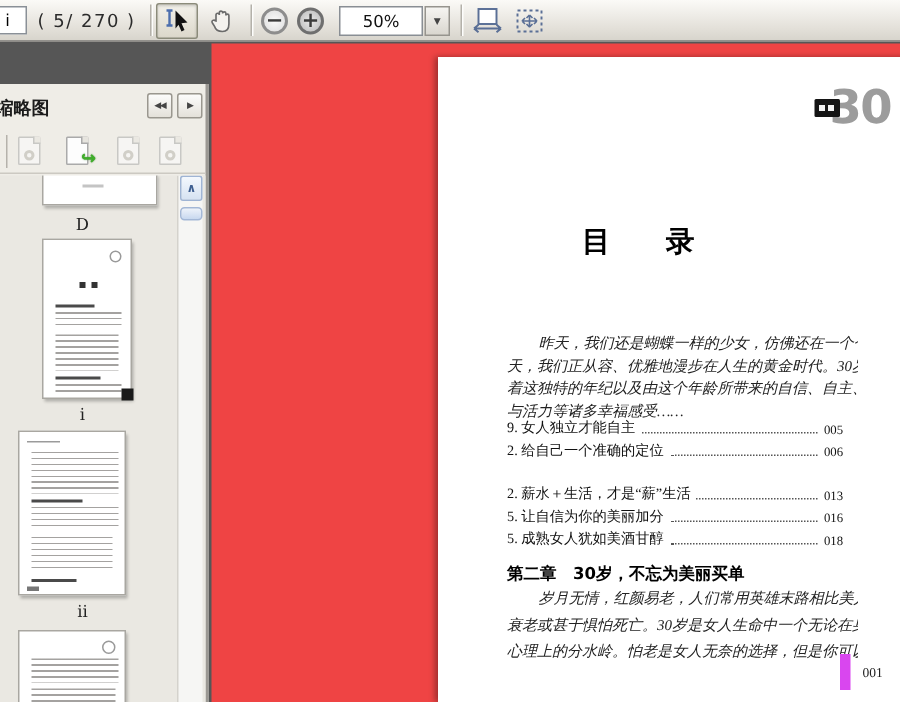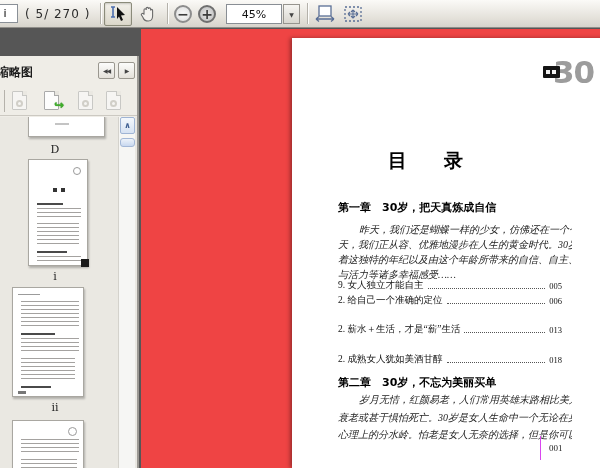--- a/index.html
+++ b/index.html
@@ -86,21 +86,21 @@
   .intro { position:absolute; left:46px; width:234px; font-size:10px; color:#222;
     font-style:italic; font-family:"Liberation Serif","DejaVu Serif",serif; }
   .intro div { height:15px; line-height:15px; white-space:nowrap; overflow:hidden; }
   .intro.wide div { height:17.5px; line-height:17.5px; }
   .intro .ind { padding-left:21px; }
   .toc-row { position:absolute; left:46px; width:224px; height:14px; display:flex; align-items:flex-end;
     font-family:"Liberation Serif","DejaVu Serif",serif; }
   .toc-text { font-size:9.5px; white-space:nowrap; color:#111; }
   .toc-leader { flex:1; margin:0 4px 3px 4px; border-bottom:1px dotted #555; }
   .toc-page { font-size:8.5px; color:#111; padding-bottom:1px; }
-  .folio { position:absolute; left:248px; top:398px; border-left:1px solid #d946ef;
+  .folio { position:absolute; left:268px; top:398px; border-left:7px solid #d946ef;
     padding:7px 0 7px 8px; font-size:9px; color:#222; font-family:"Liberation Serif",serif; }
   svg { display:block; }
 </style>
 </head>
 <body>
 
 <div class="app">
 
   <div class="toolbar">
     <input class="page-input" value="i" style="">
@@ -124,21 +124,21 @@
     </div>
     <div class="tb-sep" style="left:167px"></div>
 
     <div class="circle-btn circle-minus" style="left:174px">
       <span>−</span>
     </div>
     <div class="circle-btn circle-plus" style="left:198px">
       <span>+</span>
     </div>
     <div class="zoom-box">
-        <span>45%</span>
+        <span>50%</span>
       </div>
     <div class="zoom-dd">
       <span>▼</span>
     </div>
     <div class="tb-sep" style="left:307px"></div>
 
     <div class="tb-btn" style="left:312px; width:26px">
       <span>
         <svg width="20" height="18" viewBox="0 0 20 18">
           <rect x="4" y="1" width="12" height="10" fill="#fff" stroke="#5a6f96" stroke-width="1.3"></rect>
@@ -249,21 +249,20 @@
       <div class="logo">
         <span class="logo-num">30</span>
         <span class="logo-badge">
             <i class="b1"></i>
             <i class="b2"></i>
           </span>
       </div>
 
       <div class="doc-title">目　录</div>
 
-      <div class="ch-heading" style="top:162px">第一章　30岁，把天真炼成自信</div>
 
       <div class="intro" style="top:184px">
         <div class="ind">昨天，我们还是蝴蝶一样的少女，仿佛还在一个个五彩的梦中。今</div>
         <div>天，我们正从容、优雅地漫步在人生的黄金时代。30岁，我们正体验</div>
         <div>着这独特的年纪以及由这个年龄所带来的自信、自主、积极进取、快乐</div>
         <div>与活力等诸多幸福感受……</div>
       </div>
 
       <div class="toc-row" style="top:240px">
         <span class="toc-text">9. 女人独立才能自主</span>
@@ -273,22 +272,27 @@
       <div class="toc-row" style="top:255px">
         <span class="toc-text">2. 给自己一个准确的定位</span>
         <span class="toc-leader"></span>
         <span class="toc-page">006</span>
       </div>
       <div class="toc-row" style="top:284px">
         <span class="toc-text">2. 薪水＋生活，才是“薪”生活</span>
         <span class="toc-leader"></span>
         <span class="toc-page">013</span>
       </div>
+      <div class="toc-row" style="top:299px">
+        <span class="toc-text">5. 让自信为你的美丽加分</span>
+        <span class="toc-leader"></span>
+        <span class="toc-page">016</span>
+      </div>
       <div class="toc-row" style="top:314px">
-        <span class="toc-text">2. 成熟女人犹如美酒甘醇</span>
+        <span class="toc-text">5. 成熟女人犹如美酒甘醇</span>
         <span class="toc-leader"></span>
         <span class="toc-page">018</span>
       </div>
 
       <div class="ch-heading" style="top:337px">第二章　30岁，不忘为美丽买单</div>
 
       <div class="intro wide" style="top:353px">
         <div class="ind">岁月无情，红颜易老，人们常用英雄末路相比美人迟暮。女人惧怕</div>
         <div>衰老或甚于惧怕死亡。30岁是女人生命中一个无论在身体上，还是在</div>
         <div>心理上的分水岭。怕老是女人无奈的选择，但是你可以选择积极对抗衰</div>

